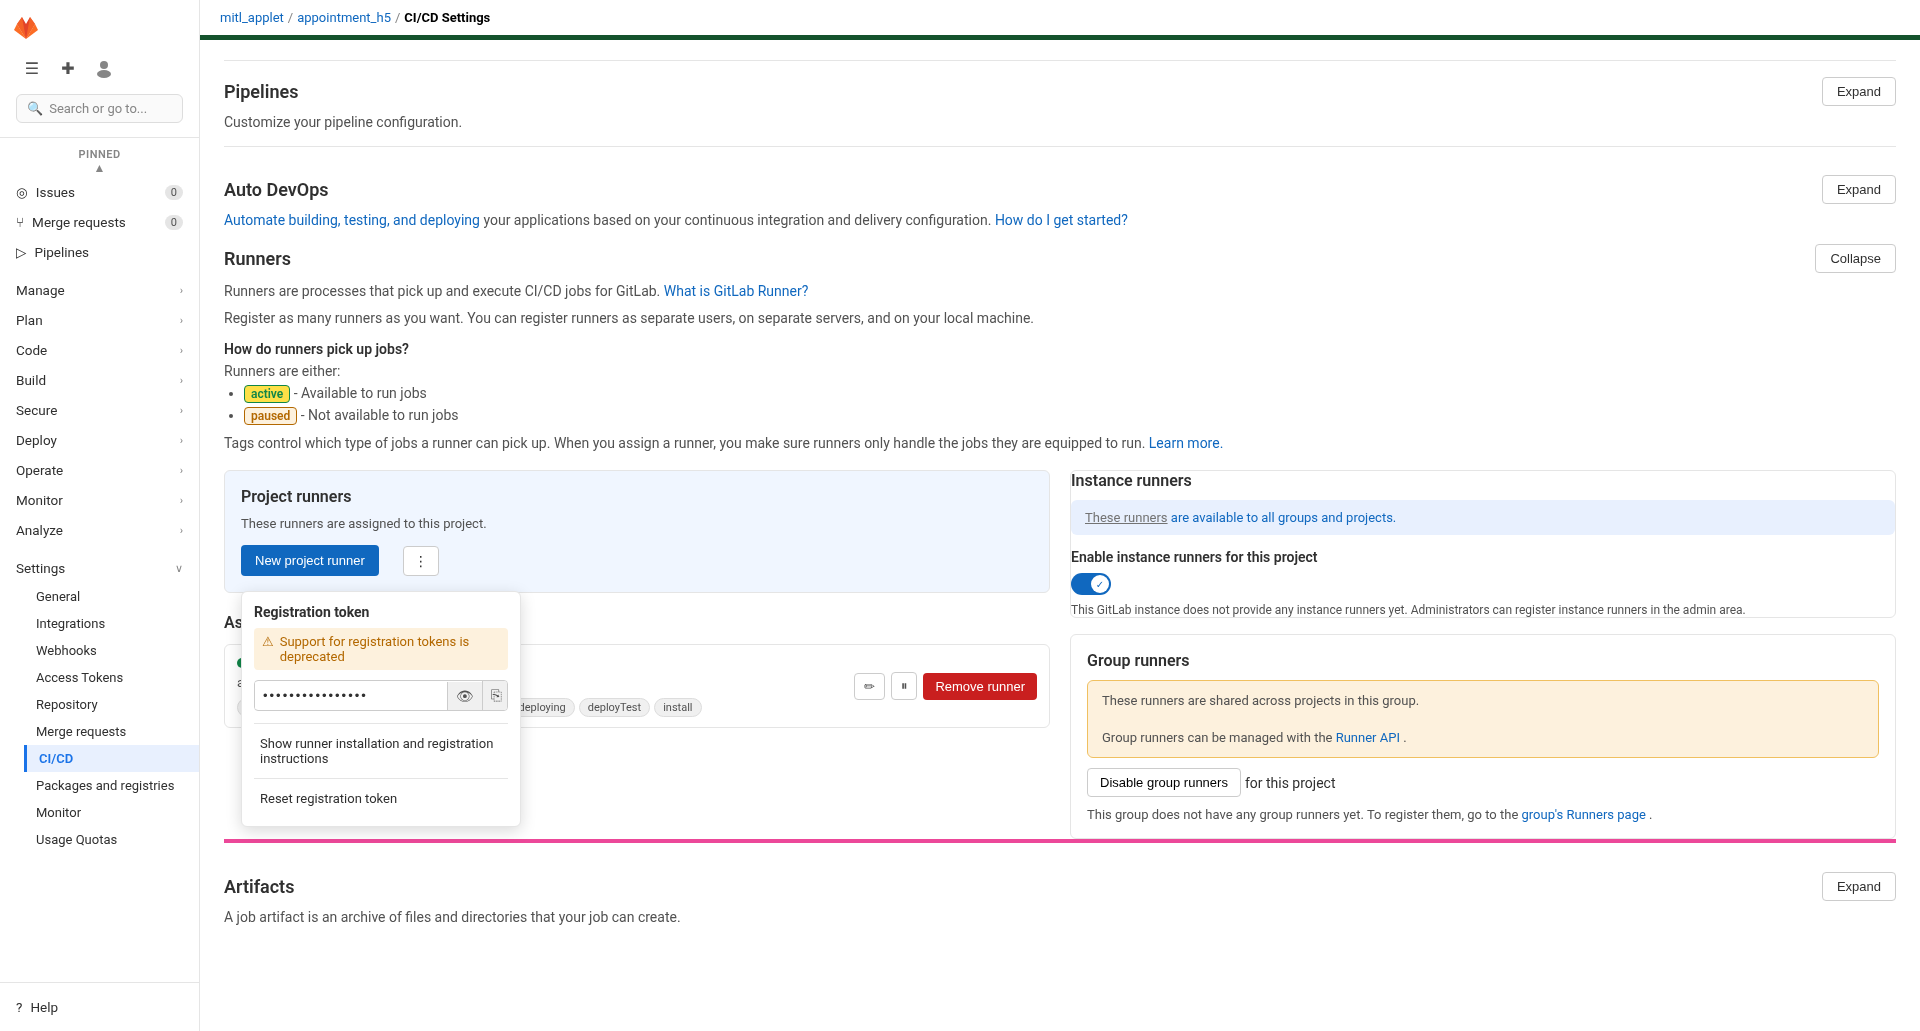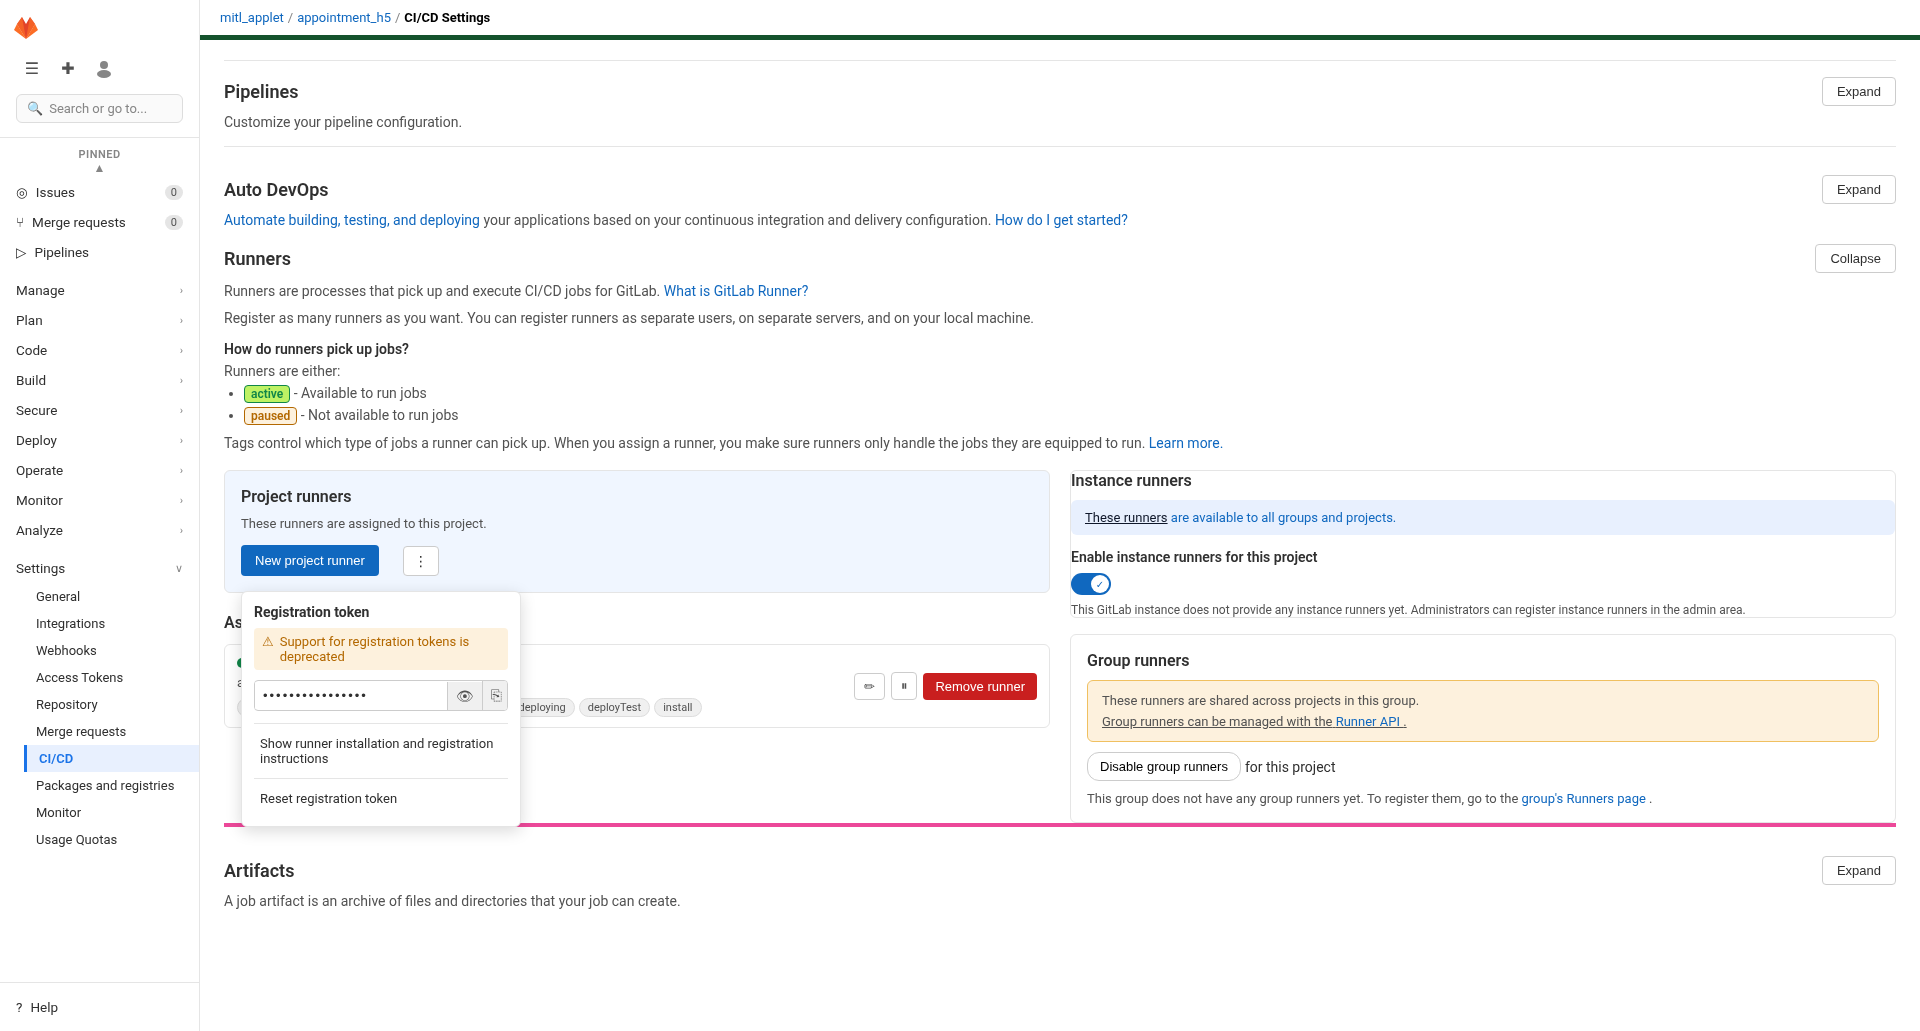--- a/index.html
+++ b/index.html
@@ -45,21 +45,21 @@
     .expand-btn { padding: 6px 14px; border: 1px solid #ccc; border-radius: 4px; background: #fff; font-size: 13px; cursor: pointer; color: #303030; }
     .collapse-btn { padding: 6px 14px; border: 1px solid #ccc; border-radius: 4px; background: #fff; font-size: 13px; cursor: pointer; color: #303030; }
 
     
     .runners-section { border: none; }
     .runners-desc { font-size: 14px; color: #525252; line-height: 1.5; }
     .runners-desc a { color: #1068bf; text-decoration: none; }
 
     .how-jobs { font-weight: 600; margin-top: 12px; margin-bottom: 6px; font-size: 14px; }
     .runners-either { font-size: 14px; color: #525252; margin-bottom: 6px; }
-    .badge-active { display: inline-block; padding: 1px 6px; border-radius: 4px; font-size: 12px; font-weight: 600; background: #bef264; color: #108548; border: 1px solid #108548; }
+    .badge-active { display: inline-block; padding: 1px 6px; border-radius: 4px; font-size: 12px; font-weight: 600; background: #fde047; color: #108548; border: 1px solid #108548; }
     .badge-paused { display: inline-block; padding: 1px 6px; border-radius: 4px; font-size: 12px; font-weight: 600; background: #fdf1dd; color: #b36800; border: 1px solid #b36800; }
 
     
     .two-col { display: grid; grid-template-columns: 1fr 1fr; gap: 20px; margin-top: 16px; }
 
     
     .project-runners-box { border: 1px solid #e5e5e5; border-radius: 6px; padding: 16px; background: #f0f6ff; position: relative; }
     .project-runners-title { font-size: 16px; font-weight: 600; margin-bottom: 10px; }
     .project-runners-desc { font-size: 13px; color: #525252; margin-bottom: 14px; }
 
@@ -91,33 +91,33 @@
     .runner-tag { background: #f0f0f0; color: #525252; font-size: 11px; padding: 2px 8px; border-radius: 10px; border: 1px solid #ddd; }
     .runner-buttons { display: flex; gap: 6px; align-items: center; }
     .runner-edit-btn { background: #fff; border: 1px solid #ccc; border-radius: 4px; padding: 5px 9px; cursor: pointer; color: #525252; font-size: 13px; }
     .runner-pause-btn { background: #fff; border: 1px solid #ccc; border-radius: 4px; padding: 5px 9px; cursor: pointer; color: #525252; font-size: 13px; }
     .remove-runner-btn { background: #c91f1f; color: #fff; border: none; border-radius: 4px; padding: 6px 12px; cursor: pointer; font-size: 13px; font-weight: 500; }
 
     
     .instance-runners-box { border: 1px solid #e5e5e5; border-radius: 6px; }
     .instance-title { font-size: 16px; font-weight: 600; margin-bottom: 10px; }
     .instance-available { background: #e8f0fe; padding: 10px 14px; border-radius: 6px; font-size: 13px; color: #1068bf; margin-bottom: 14px; }
-    .instance-available a { color: #0f172a; }
+    .instance-available a { color: #737373; }
     .enable-label { font-weight: 600; font-size: 14px; margin-bottom: 8px; }
     .toggle-row { display: flex; align-items: center; gap: 8px; margin-bottom: 8px; }
     .toggle { width: 40px; height: 22px; background: #1068bf; border-radius: 11px; position: relative; cursor: pointer; }
     .toggle-knob { width: 18px; height: 18px; background: #fff; border-radius: 50%; position: absolute; top: 2px; right: 2px; display: flex; align-items: center; justify-content: center; font-size: 10px; color: #1068bf; }
     .instance-note { font-size: 12px; color: #525252; }
 
     .group-runners-box { border: 1px solid #e5e5e5; border-radius: 6px; padding: 16px; margin-top: 16px; }
     .group-runners-title { font-size: 16px; font-weight: 600; margin-bottom: 10px; }
     .group-info-box { background: #fdf1dd; border: 1px solid #f0c060; border-radius: 6px; padding: 12px 14px; margin-bottom: 10px; font-size: 13px; color: #525252; }
     .group-info-box a { color: #1068bf; text-decoration: none; }
     .disable-group-row { display: flex; align-items: center; gap: 4px; margin-bottom: 10px; }
-    .disable-group-btn { padding: 6px 12px; border: 1px solid #ccc; border-radius: 12px; background: #fff; font-size: 13px; cursor: pointer; }
+    .disable-group-btn { padding: 6px 12px; border: 1px solid #ccc; border-radius: 4px; background: #fff; font-size: 13px; cursor: pointer; }
     .group-note { font-size: 13px; color: #525252; }
     .group-note a { color: #1068bf; text-decoration: none; }
 
     
     .artifacts-section { border-top: 4px solid #ec4899; padding-top: 29px; }
 
     
     .autodevops-section { border-top: 1px solid #e5e5e5; padding-top: 28px; margin-bottom: 16px; }
 
     
@@ -396,21 +396,21 @@
                 <div class="toggle-knob">✓</div>
               </div>
             </div>
             <p class="instance-note">This GitLab instance does not provide any instance runners yet. Administrators can register instance runners in the admin area.</p>
           </div>
 
           <div class="group-runners-box">
             <div class="group-runners-title">Group runners</div>
             <div class="group-info-box">
               <p>These runners are shared across projects in this group.</p>
-              <p style="margin-top:6px;text-decoration:underline;">
+              <p style="margin-top:22px;">
                 <span>Group runners can be managed with the</span>
                 <a href="#">Runner API</a>
                 <span>.</span>
               </p>
             </div>
             <div class="disable-group-row">
               <button class="disable-group-btn">Disable group runners</button>
               <span>for this project</span>
             </div>
             <p class="group-note">

